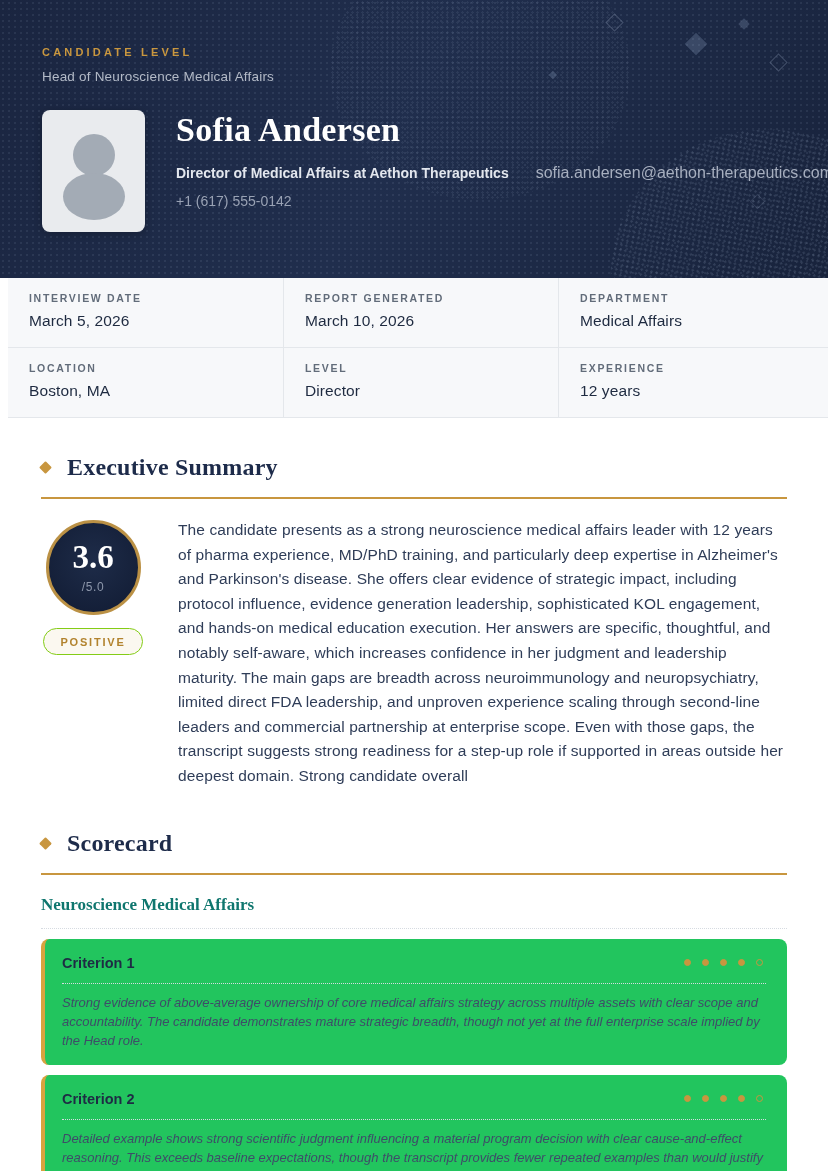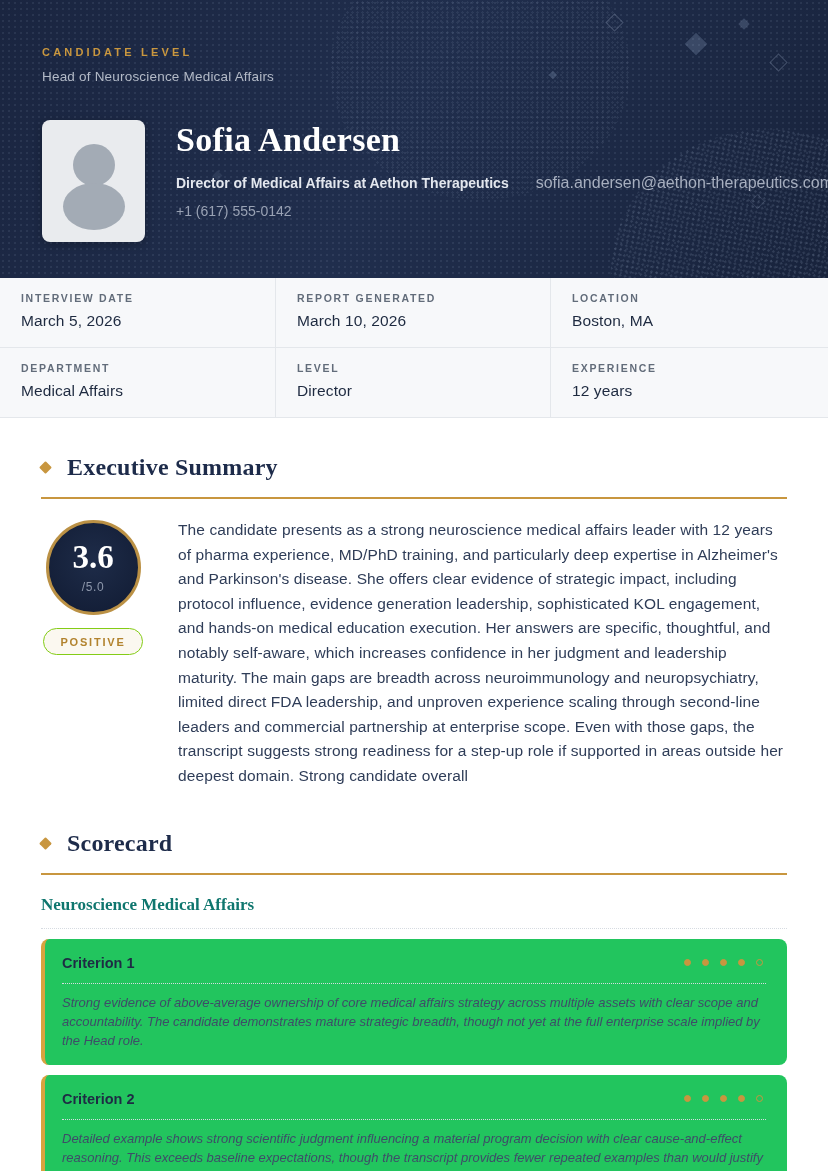--- a/index.html
+++ b/index.html
@@ -54,21 +54,21 @@
     font-size: 11px;
     font-weight: bold;
     letter-spacing: 3.2px;
   }
   .hero-subtitle {
     margin-top: 11px;
     color: #b3bac7;
     font-size: 13.5px;
     letter-spacing: 0.2px;
   }
-  .hero-profile { margin-top: 36px; display: flex; gap: 31px; }
+  .hero-profile { margin-top: 26px; display: flex; gap: 31px; }
   .avatar {
     flex: none;
     width: 103px;
     height: 122px;
     background: #e9ebee;
     border-radius: 8px;
     position: relative;
     overflow: hidden;
     box-shadow: 0 2px 10px rgba(0,0,0,0.25);
   }
@@ -106,20 +106,21 @@
   .position { color: #e3e7ee; font-size: 14px; font-weight: bold; }
   .email { color: #a7afbf; font-size: 16px; }
   .phone { margin-top: 11px; color: #99a2b4; font-size: 14px; }
 
   
   .info-grid {
     display: grid;
     grid-template-columns: 276px 275px 1fr;
     background: #f7f8fa;
     border-bottom: 1px solid #e4e7eb;
+    margin-left: 8px;
   }
   .info-cell { padding: 14px 16px 17px 21px; }
   .info-cell:nth-child(1), .info-cell:nth-child(2),
   .info-cell:nth-child(4), .info-cell:nth-child(5) { border-right: 1px solid #e4e7eb; }
   .info-cell:nth-child(1), .info-cell:nth-child(2), .info-cell:nth-child(3) { border-bottom: 1px solid #e4e7eb; }
   .info-label {
     font-size: 10.5px;
     font-weight: bold;
     letter-spacing: 1.7px;
     color: #626c7a;
@@ -267,26 +268,26 @@
   <section class="info-grid">
     <div class="info-cell">
       <div class="info-label">INTERVIEW DATE</div>
       <div class="info-value">March 5, 2026</div>
     </div>
     <div class="info-cell">
       <div class="info-label">REPORT GENERATED</div>
       <div class="info-value">March 10, 2026</div>
     </div>
     <div class="info-cell">
+      <div class="info-label">DEPARTMENT</div>
+      <div class="info-value">Medical Affairs</div>
+    </div>
+    <div class="info-cell">
       <div class="info-label">LOCATION</div>
       <div class="info-value">Boston, MA</div>
-    </div>
-    <div class="info-cell">
-      <div class="info-label">DEPARTMENT</div>
-      <div class="info-value">Medical Affairs</div>
     </div>
     <div class="info-cell">
       <div class="info-label">LEVEL</div>
       <div class="info-value">Director</div>
     </div>
     <div class="info-cell">
       <div class="info-label">EXPERIENCE</div>
       <div class="info-value">12 years</div>
     </div>
   </section>

